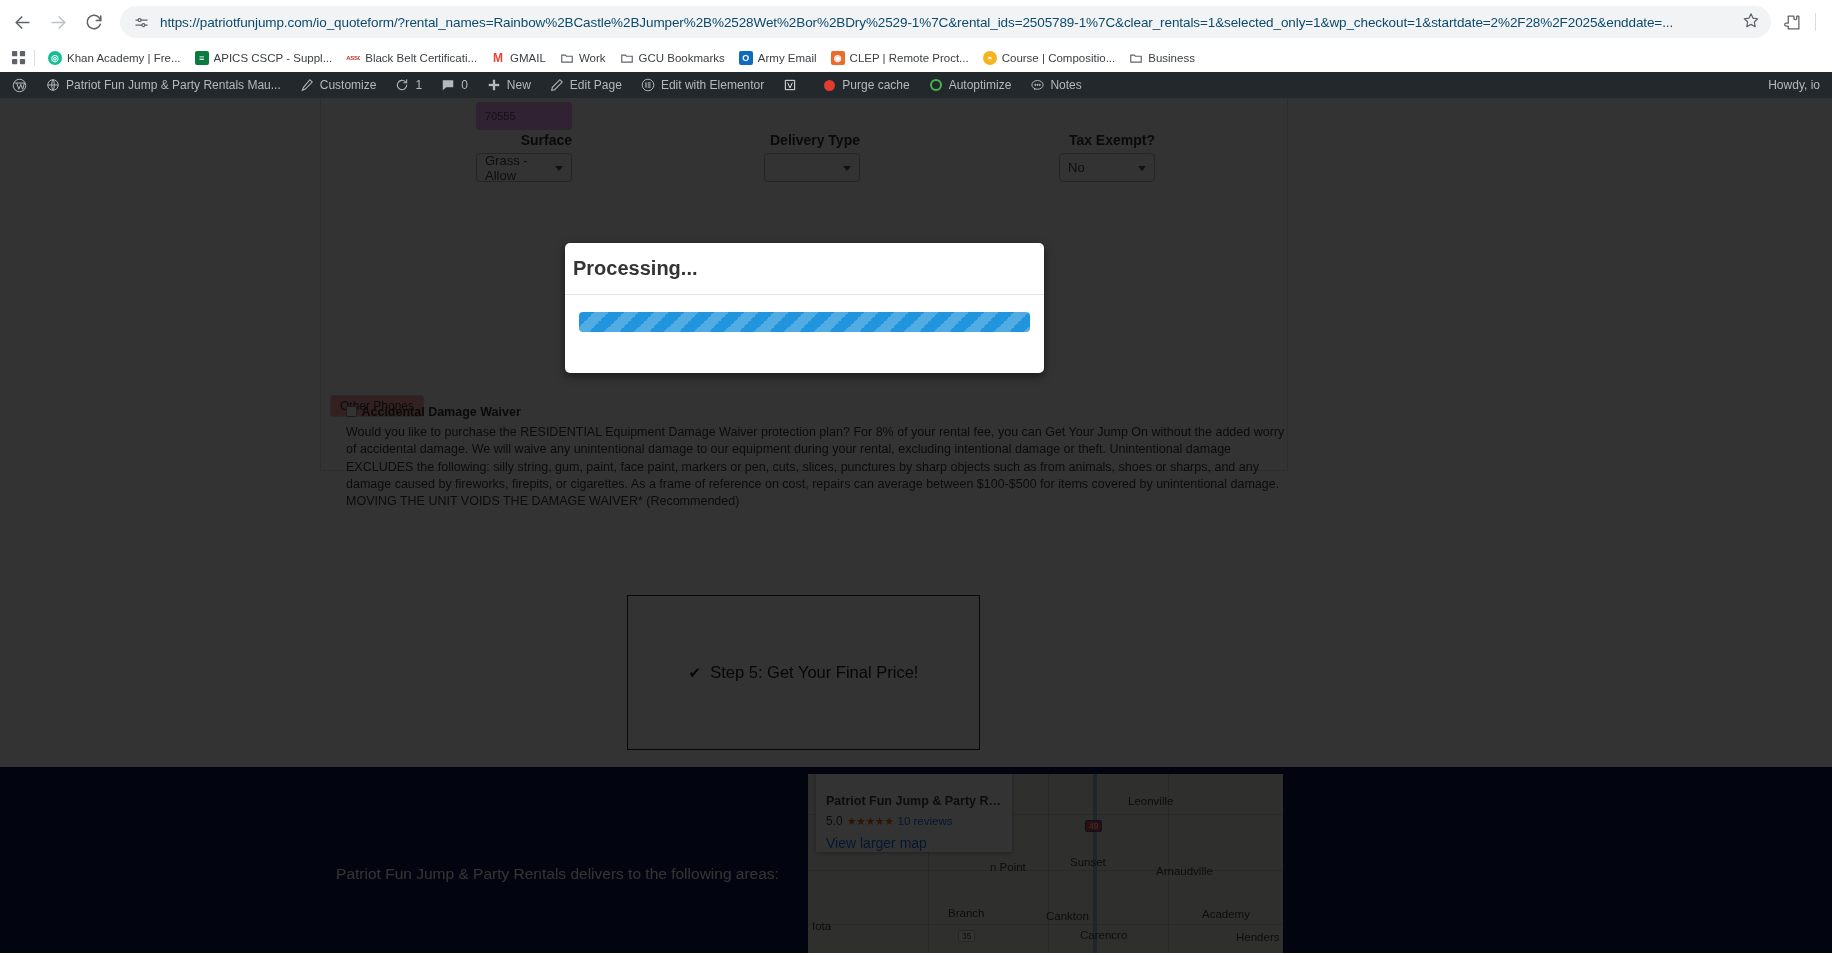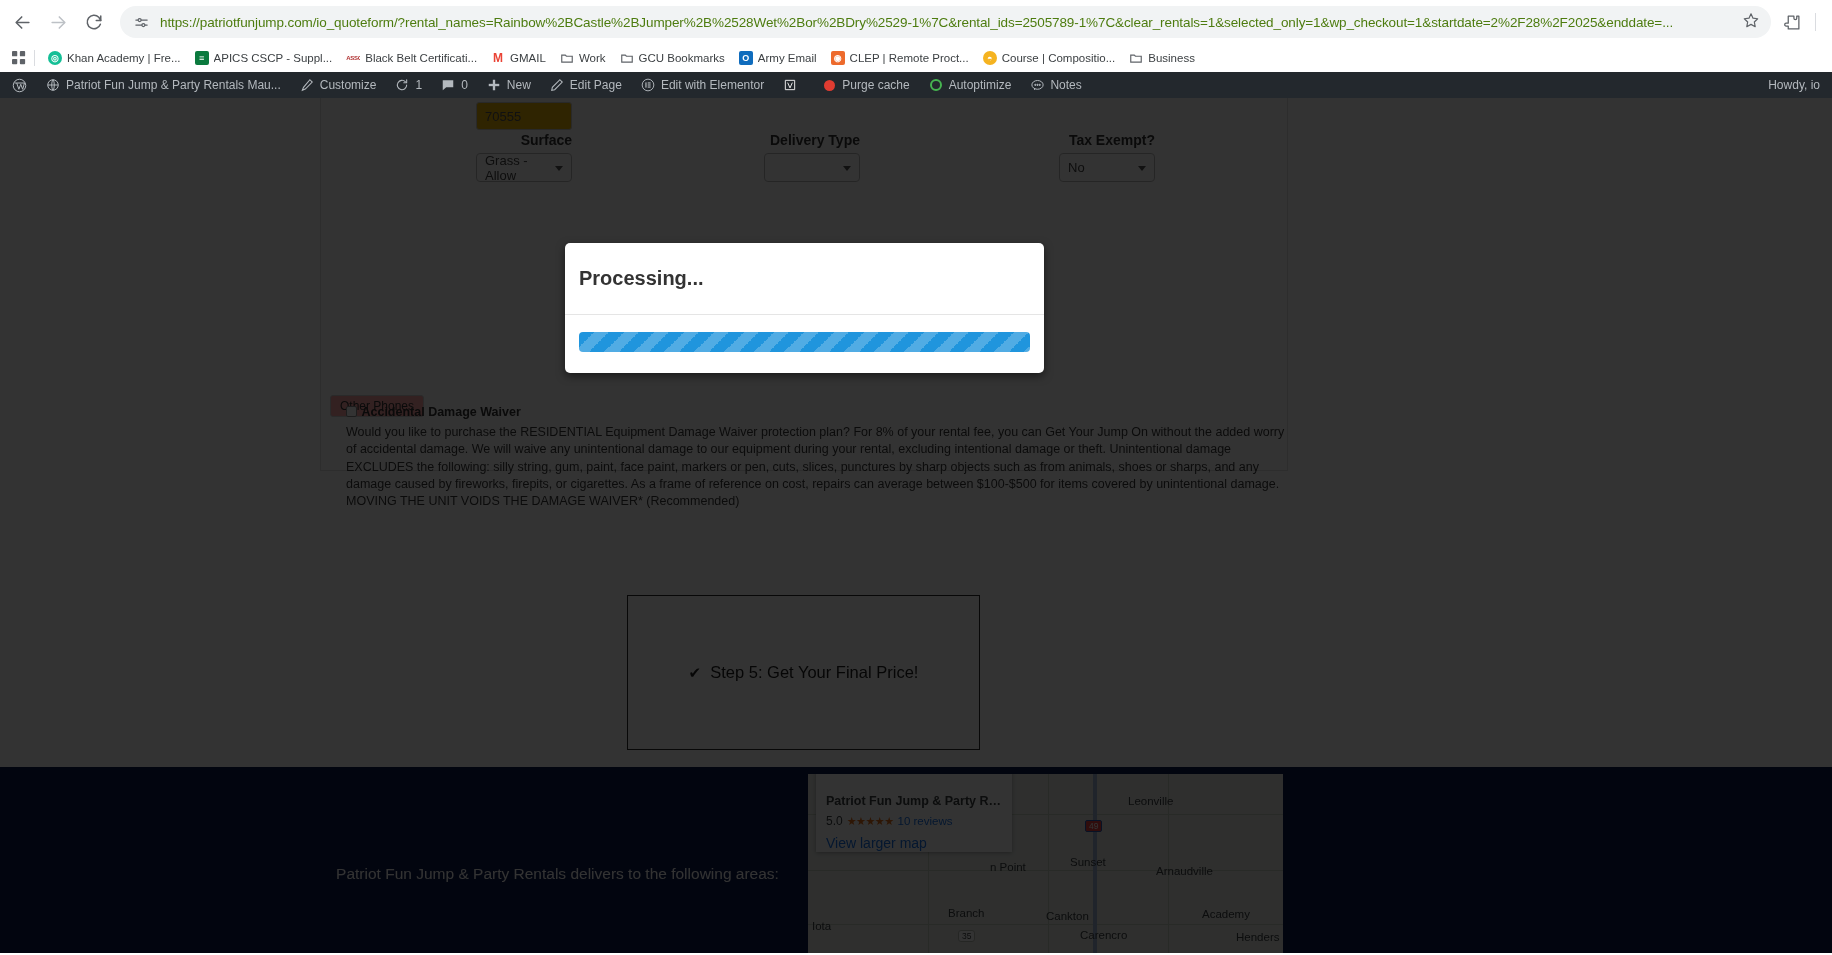--- a/index.html
+++ b/index.html
@@ -28,21 +28,21 @@
   .omnibox {
     flex:1 1 auto; height:32px; margin-left:8px; margin-right:6px;
     background:#f1f3f4; border-radius:16px;
     display:flex; align-items:center; padding:0 12px 0 10px;
     min-width:0;
   }
   .omnibox-icon { flex:0 0 auto; width:22px; height:22px;
     display:flex; align-items:center; justify-content:center; color:#5f6368; }
   .omnibox-url {
     flex:1 1 auto; min-width:0;
-    font-size:13.5px; color:#4d7c0f; white-space:nowrap;
+    font-size:13.5px; color:#0c4a6e; white-space:nowrap;
     overflow:hidden; text-overflow:ellipsis;
     margin-left:8px; letter-spacing:-0.1px;
   }
   .omnibox-star { flex:0 0 auto; margin-left:8px; color:#5f6368; }
   .toolbar-right { display:flex; align-items:center; gap:2px; flex:0 0 auto; }
   .tb-icon { width:30px; height:30px; display:flex; align-items:center;
              justify-content:center; color:#5f6368; }
   .tb-sep { width:1px; height:18px; background:#dadce0; margin:0 6px; }
 
   
@@ -100,21 +100,21 @@
   .form-card {
     position:absolute; left:320px; top:0px; width:968px; height:373px;
     background:#ffffff; border:1px solid #e2e2e2; border-top:none;
   }
   .left-rail { position:absolute; left:0; top:0; width:320px; height:373px; background:#fff; }
 
   .field { position:absolute; }
   .field-label { font-size:14px; font-weight:bold; color:#333; margin-bottom:5px;text-align:right; }
   .txtinput {
     width:96px; height:28px; border:1px solid #cccccc; border-radius:3px;
-    background:#eab308; font-size:13px; color:#555; padding:0 8px;
+    background:#f0abfc; font-size:11px; color:#555; padding:0 8px;
     display:flex; align-items:center;
   }
   .selectbox {
     height:29px; border:1px solid #bbbbbb; border-radius:4px;
     background:#fff; font-size:13px; color:#444; padding:0 22px 0 8px;
     display:flex; align-items:center; position:relative;
   }
   .selectbox::after {
     content:""; position:absolute; right:8px; top:12px;
     border-left:4px solid transparent; border-right:4px solid transparent;
@@ -185,22 +185,22 @@
     z-index:40;
   }
   
   .modal {
     position:absolute; z-index:50;
     left:565px; top:145px; width:479px; height:130px;
     background:#ffffff; border-radius:5px;
     box-shadow:0 3px 9px rgba(0,0,0,.5);
   }
   .modal-head {
-    height:72px; display:flex; align-items:center;
-    padding:0 14px; border-bottom:1px solid #e5e5e5;
+    height:52px; display:flex; align-items:center;
+    padding:0 8px; border-bottom:1px solid #e5e5e5;
   }
   .modal-title { font-size:20px; font-weight:bold; color:#333; }
   .modal-body { padding:17px 14px; }
   .progress {
     height:20px; border-radius:4px; overflow:hidden;
     background-color:#2095dd;
     background-image: linear-gradient(
       -45deg,
       rgba(255,255,255,.22) 25%, transparent 25%,
       transparent 50%, rgba(255,255,255,.22) 50%,

